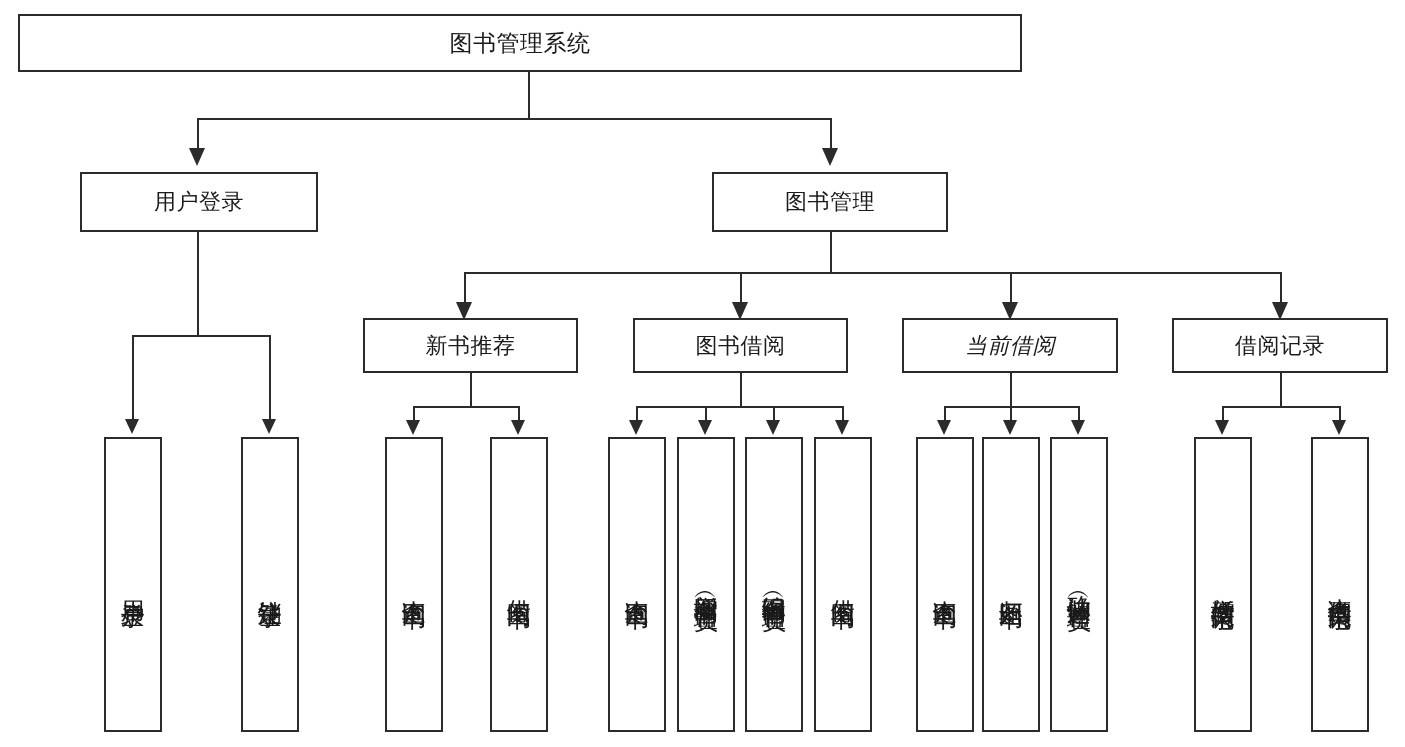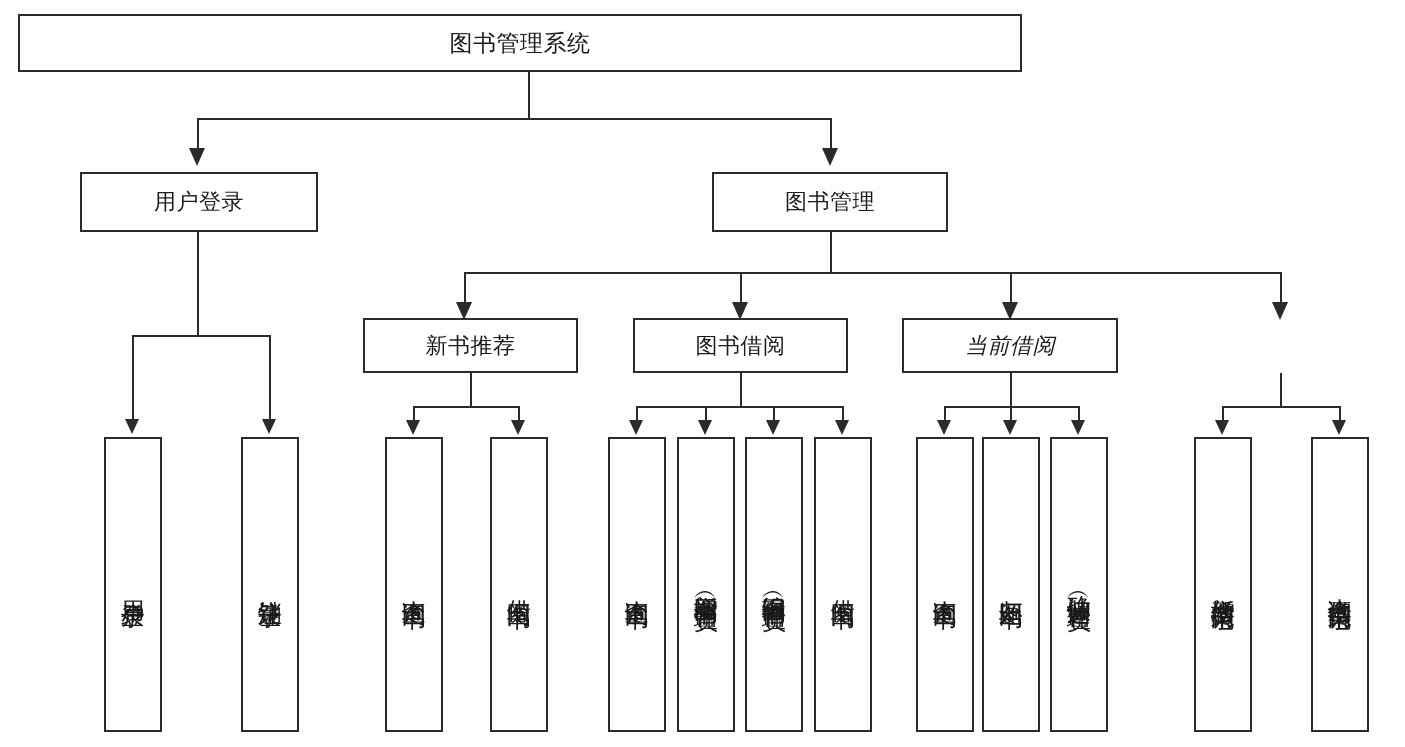--- a/index.html
+++ b/index.html
@@ -135,20 +135,23 @@
   <div class="arrow" style="left:1272px; top:302px;"></div>
 
   <div class="node horiz" style="left:363px; top:318px; width:215px; height:55px;">
     <span class="lbl">新书推荐</span>
   </div>
   <div class="node horiz" style="left:633px; top:318px; width:215px; height:55px;">
     <span class="lbl">图书借阅</span>
   </div>
   <div class="node horiz" style="left:902px; top:318px; width:216px; height:55px;font-style:italic;">
     <span class="lbl">当前借阅</span>
+  </div>
+  <div class="node horiz" style="left:1172px; top:318px; width:216px; height:55px;">
+    <span class="lbl">借阅记录</span>
   </div>
 
   <div class="vline" style="left:470px; top:373px; height:33px;"></div>
   <div class="hline" style="left:413px; top:406px; width:105px;"></div>
   <div class="vline" style="left:413px; top:406px; height:16px;"></div>
   <div class="arrow small" style="left:406px; top:420px;"></div>
   <div class="vline" style="left:518px; top:406px; height:16px;"></div>
   <div class="arrow small" style="left:511px; top:420px;"></div>
 
   <div class="vline" style="left:740px; top:373px; height:33px;"></div>

